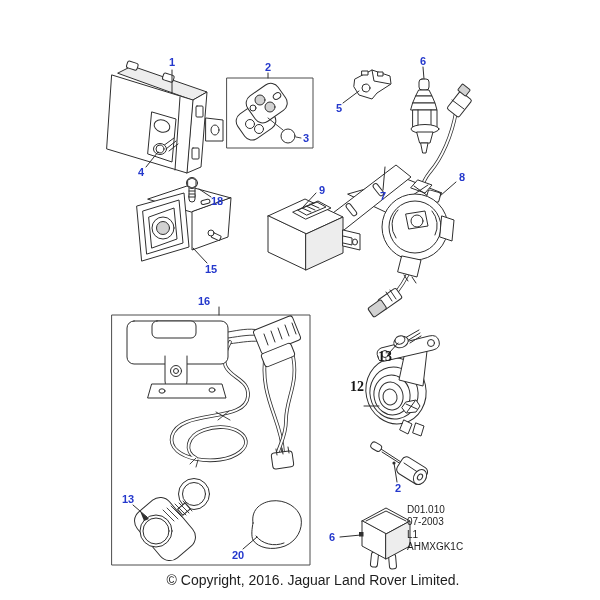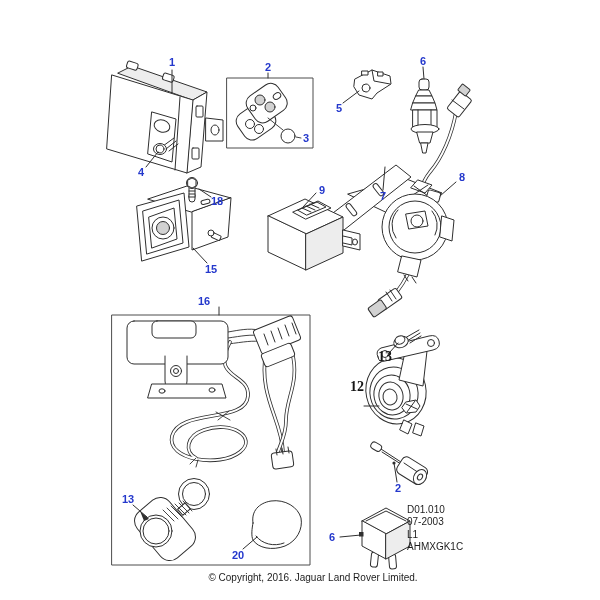--- a/index.html
+++ b/index.html
@@ -16,21 +16,21 @@
   .t2{stroke:#ffffff;stroke-width:2;}
   .thin{stroke-width:.9;}
   .callout{position:absolute;transform:translate(-50%,-50%);
            font-size:11px;font-weight:bold;color:var(--blue,#2438cc);
            font-family:"Liberation Sans",sans-serif;white-space:nowrap;}
   .callout.black{color:#161616;font-weight:bold;
            font-family:"Liberation Serif",serif;font-size:14px;}
   .docinfo{position:absolute;left:407px;top:504px;width:90px;text-align:left;
            font-size:10px;line-height:12.4px;color:#1d1d1d;}
   .copyright{position:absolute;left:158px;top:572px;width:310px;text-align:center;
-           font-size:10px;color:#1d1d1d;}
+           font-size:14px;color:#1d1d1d;}
 </style>
 </head>
 <body>
 
 <div class="stage">
 
 <svg width="600" height="600" viewBox="0 0 600 600">
 
   <g>
     <path class="g" d="M118,73 L132,66 L207,92 L193,100 Z"></path>

